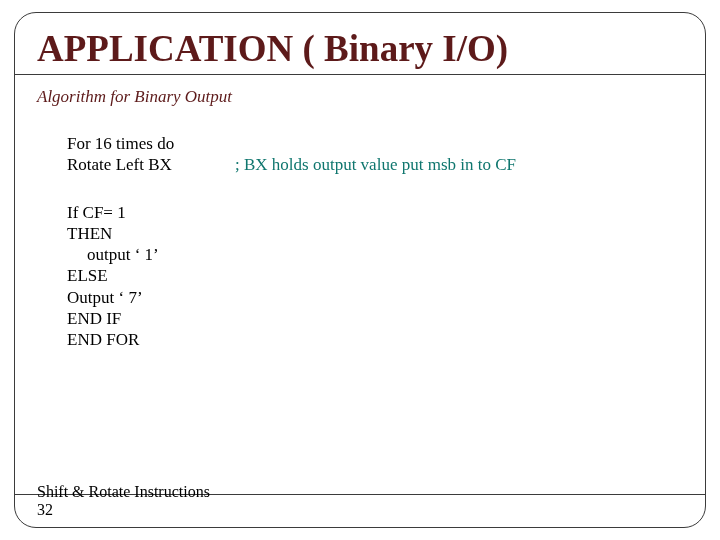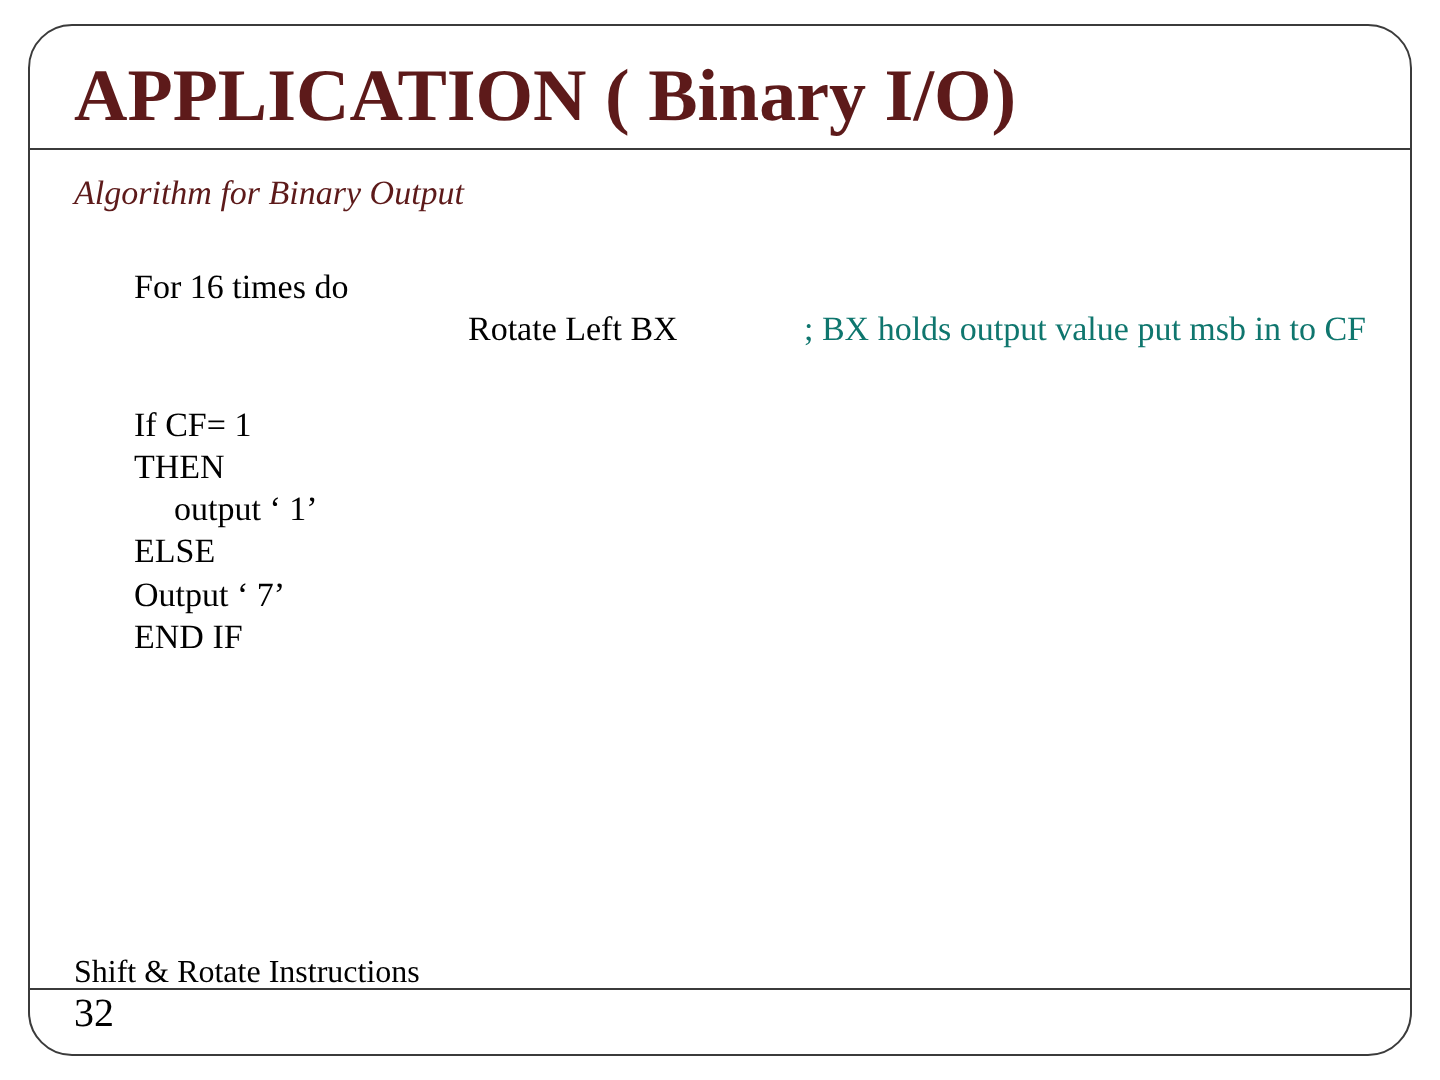--- a/index.html
+++ b/index.html
@@ -36,21 +36,20 @@
     margin-bottom: 26px;
   }
   .algo-block {
     margin-left: 30px;
     font-size: 17px;
     color: #000;
     line-height: 1.25;
   }
   .algo-row {
     display: flex;
-    justify-content: flex-end;
   }
   .algo-left {
     min-width: 168px;
   }
   .algo-comment {
     color: #0f766e;
     margin-left: 0;
   }
   .gap {
     height: 26px;
@@ -71,21 +70,21 @@
     right: 22px;
     bottom: 8px;
     display: flex;
     justify-content: space-between;
     align-items: baseline;
     font-size: 16px;
     color: #000;
     flex-direction: column;
   }
   .footer .page {
-    font-size: 20px;
+    font-size: 16px;
   }
 </style>
 </head>
 <body>
 
 <div class="slide-frame">
 
   <div class="title">APPLICATION ( Binary I/O)</div>
   <div class="title-underline"></div>
 
@@ -97,20 +96,21 @@
       <span class="algo-left">Rotate Left BX</span>
       <span class="algo-comment">; BX holds output value put msb in to CF</span>
     </div>
     <div class="gap"></div>
     <div>If CF= 1</div>
     <div>THEN</div>
     <div class="indent">output ‘ 1’</div>
     <div>ELSE</div>
     <div>Output ‘ 7’</div>
     <div>END IF</div>
+    <div>END FOR</div>
   </div>
 
   <div class="footer-line"></div>
   <div class="footer">
     <span>Shift &amp; Rotate Instructions</span>
     <span class="page">32</span>
   </div>
 
 </div>
 

